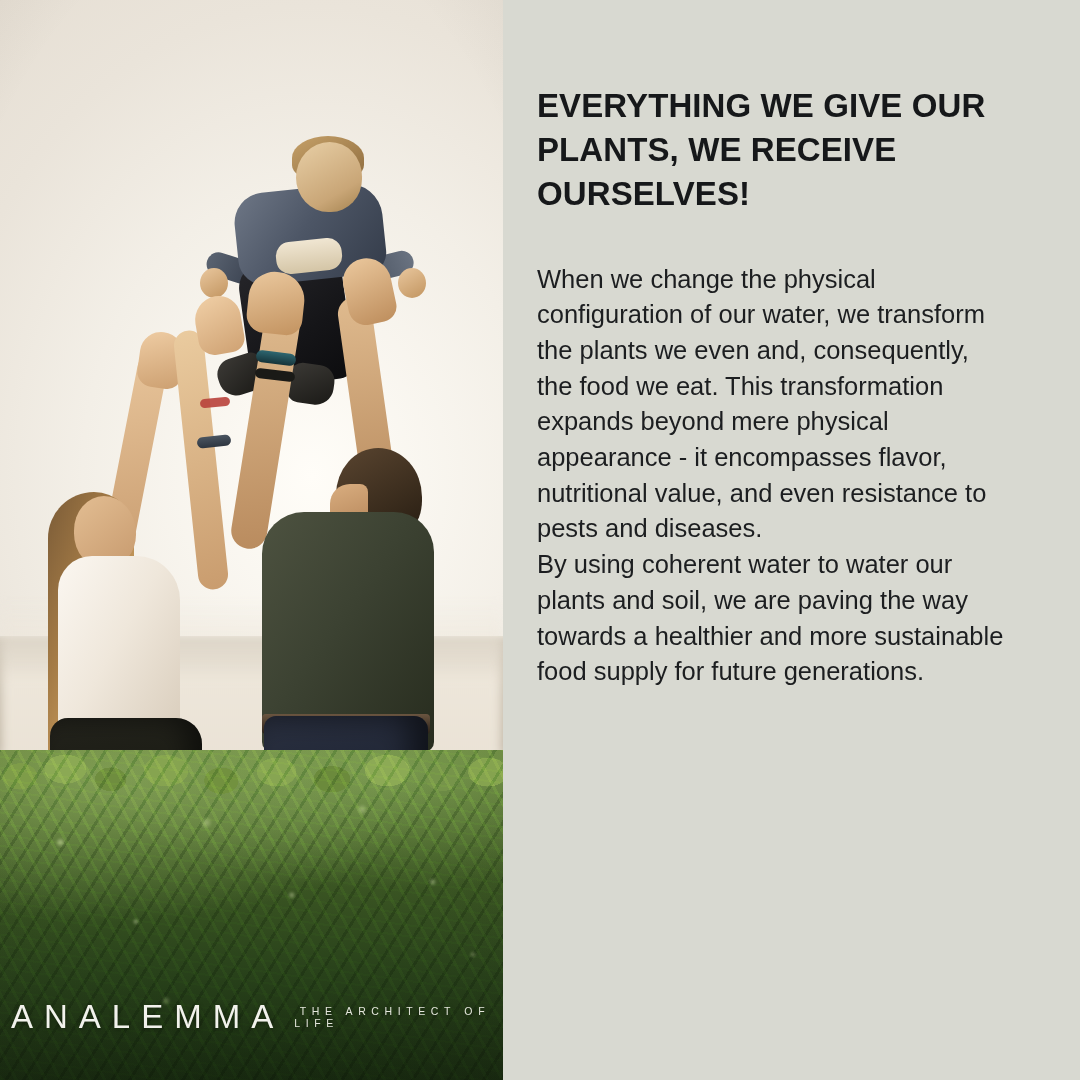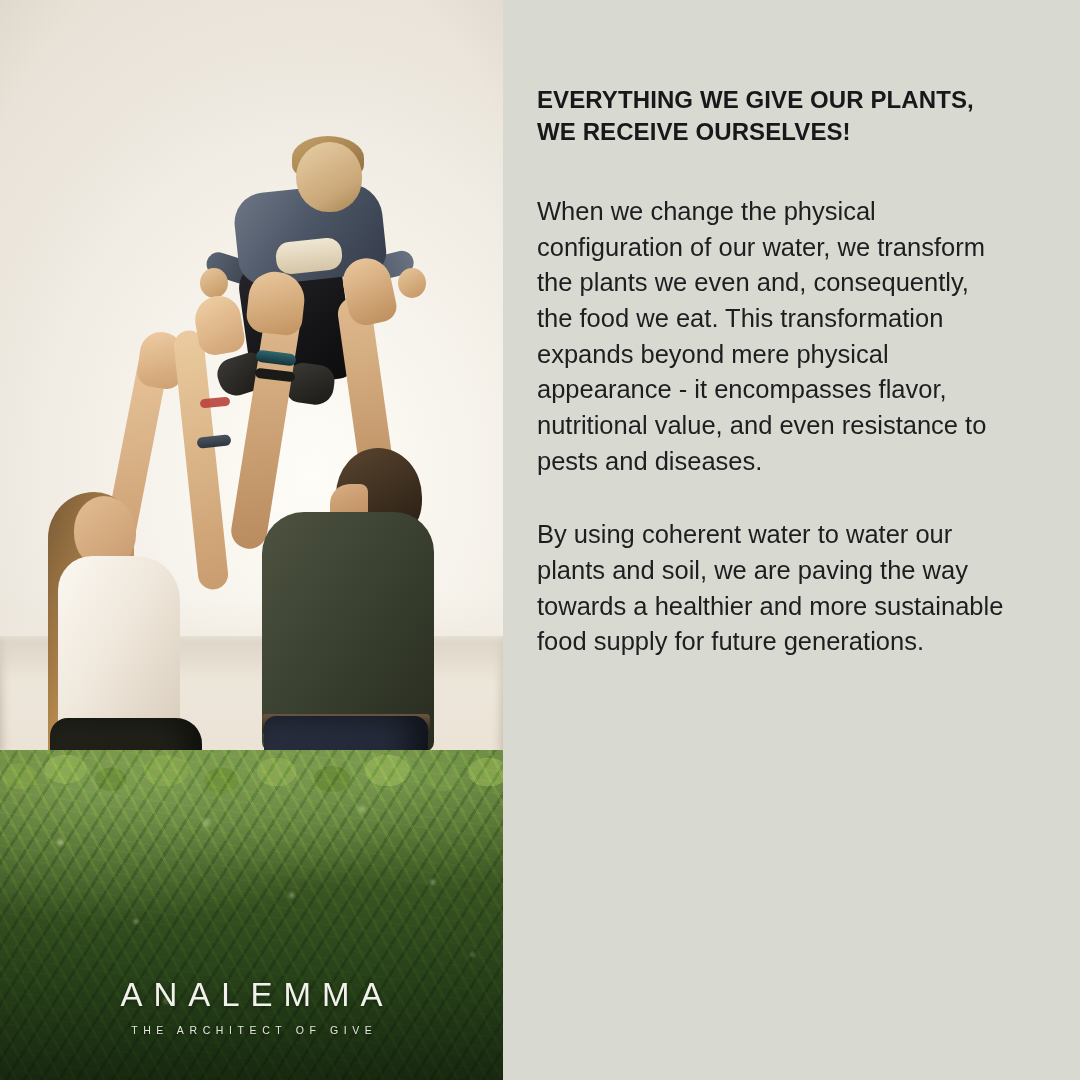--- a/index.html
+++ b/index.html
@@ -273,21 +273,21 @@
   }
   .vignette {
     position:absolute; inset:0;
     background:radial-gradient(120% 95% at 50% 42%, transparent 52%, rgba(40,34,24,.18) 100%);
     pointer-events:none;
   }
 
   
   .logo {
     position:absolute; left:0; right:0; bottom:44px;
-    display:flex; flex-direction:column; align-items:center;
+    display:flex; flex-direction:row; align-items:center;
     gap:10px; pointer-events:none;
   }
   .logo-word {
     font-family:"Liberation Sans", sans-serif;
     font-size:33px; font-weight:300;
     letter-spacing:11px; text-indent:11px;
     color:#F2F2EC;
     text-shadow:0 1px 5px rgba(0,0,0,.45);
   }
   .logo-tag {
@@ -300,36 +300,36 @@
 
   
   .panel {
     flex:1 1 auto;
     background:#D8D9D1;
     padding:84px 70px 60px 34px;
   }
   .panel-inner { max-width:478px; }
   .headline {
     font-family:"Liberation Sans", sans-serif;
-    font-size:24px;
+    font-size:33px;
     font-weight:bold;
     line-height:1.33;
     letter-spacing:.1px;
     color:#16181A;
     margin-bottom:46px;
   }
   .para {
     font-family:"Liberation Sans", sans-serif;
     font-size:25.5px;
     font-weight:400;
     line-height:1.40;
     color:#1C1E20;
     letter-spacing:0px;
   }
-  .para + .para { margin-top:38px; }
+  .para + .para { }
 </style>
 </head>
 <body>
 
 <div class="post">
 
   <div class="photo">
     <div class="sky"></div>
     <div class="hills2"></div>
     <div class="hills"></div>
@@ -370,21 +370,21 @@
     <div class="person m-belt"></div>
     <div class="person m-jeans"></div>
 
     <div class="field"></div>
     <div class="leaves"></div>
     <div class="bokeh"></div>
     <div class="vignette"></div>
 
     <div class="logo">
       <div class="logo-word">ANALEMMA</div>
-      <div class="logo-tag">THE ARCHITECT OF GIVE</div>
+      <div class="logo-tag">THE ARCHITECT OF LIFE</div>
     </div>
   </div>
 
   <div class="panel">
     <div class="panel-inner">
       <h1 class="headline">EVERYTHING WE GIVE OUR PLANTS, WE RECEIVE OURSELVES!</h1>
       <p class="para">When we change the physical configuration of our water, we transform the plants we even and, consequently, the food we eat. This transformation expands beyond mere physical appearance - it encompasses flavor, nutritional value, and even resistance to pests and diseases.</p>
       <p class="para">By using coherent water to water our plants and soil, we are paving the way towards a healthier and more sustainable food supply for future generations.</p>
     </div>
   </div>

